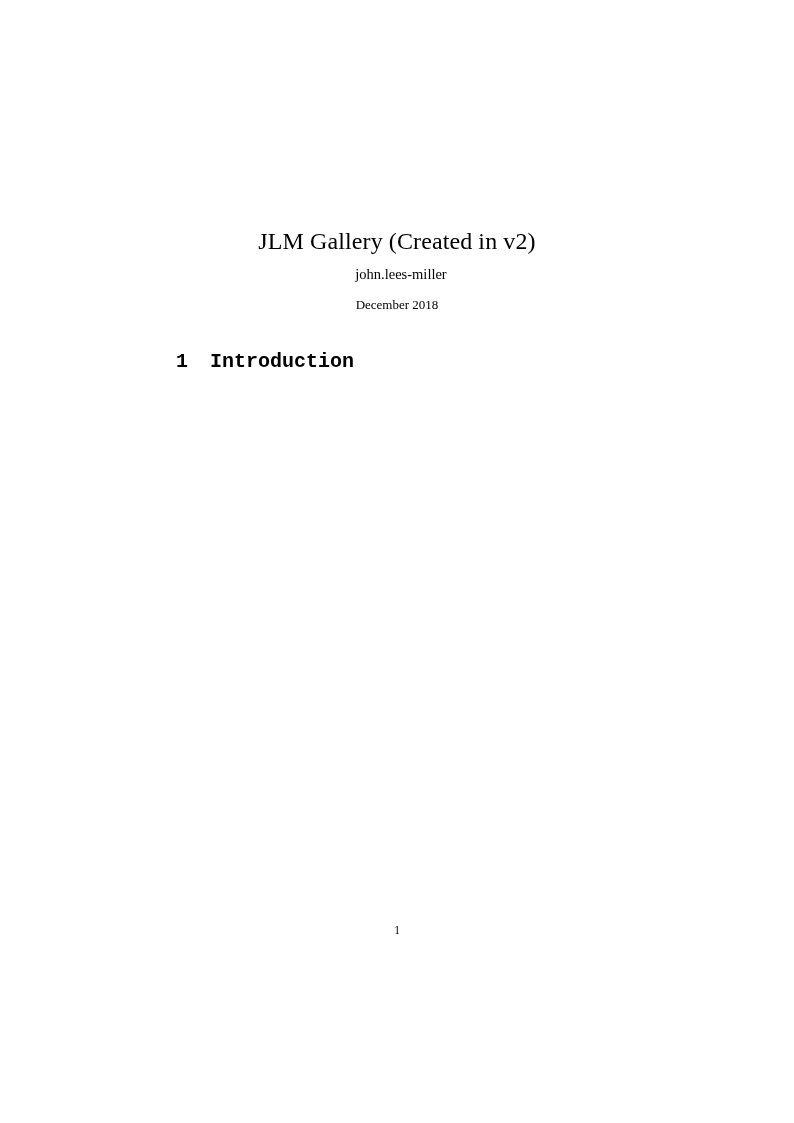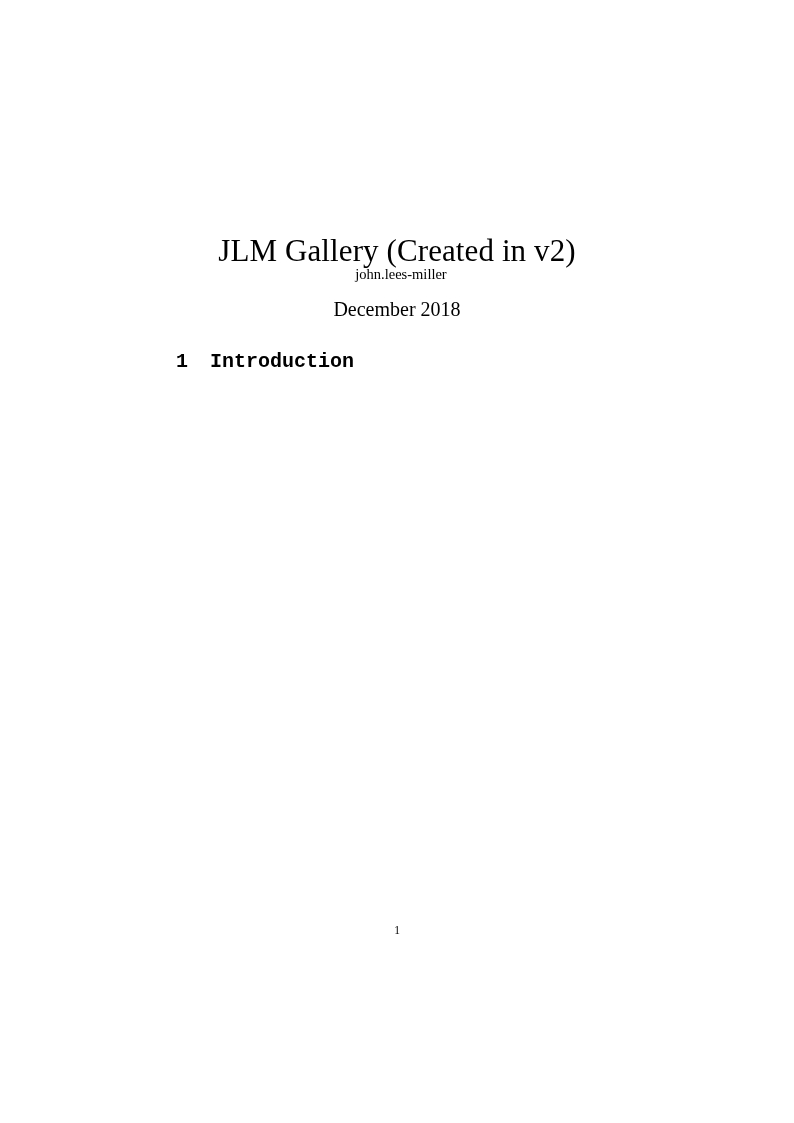--- a/index.html
+++ b/index.html
@@ -21,41 +21,41 @@
     width: 794px;
     height: 1123px;
     background: #ffffff;
   }
   .doc-title {
     position: absolute;
     top: 211px;
     left: 0;
     width: 794px;
     text-align: center;
-    font-size: 31px;
+    font-size: 24px;
     line-height: 1.2;
     letter-spacing: 0.1px;
     font-weight: normal;
   }
   .doc-author {
     position: absolute;
     top: 266px;
     left: 4px;
     width: 794px;
     text-align: center;
     font-size: 14.5px;
     line-height: 1.2;
   }
   .doc-date {
     position: absolute;
     top: 297px;
     left: 0;
     width: 794px;
     text-align: center;
-    font-size: 20px;
+    font-size: 13px;
     line-height: 1.2;
   }
   .section-heading {
     position: absolute;
     top: 350px;
     left: 176px;
     font-size: 20px;
     font-weight: bold;
     line-height: 1.2;
     white-space: nowrap;

